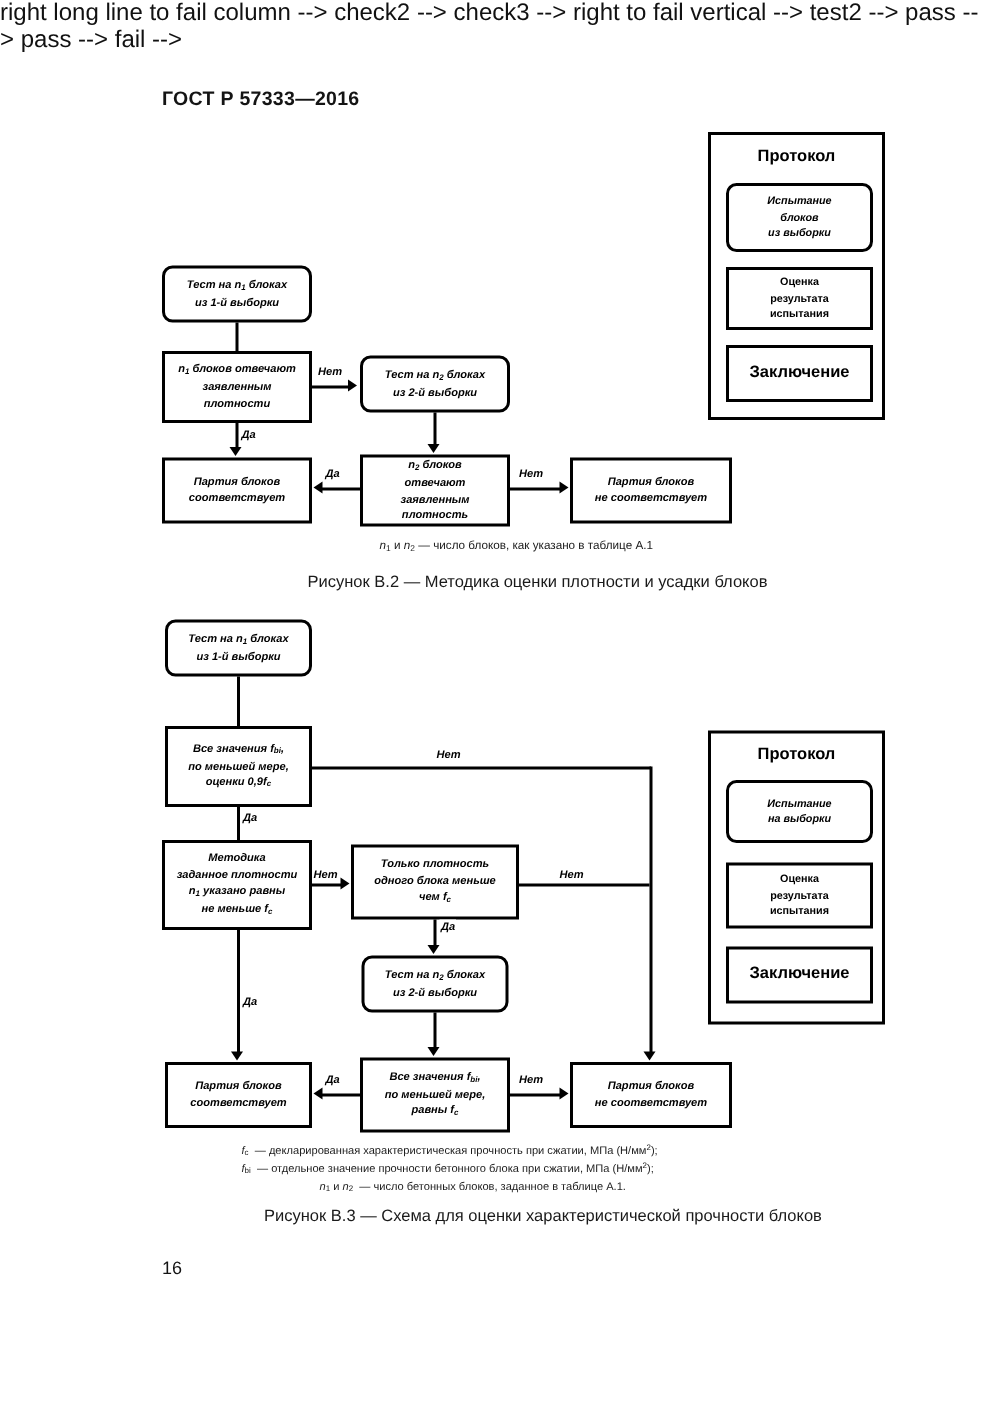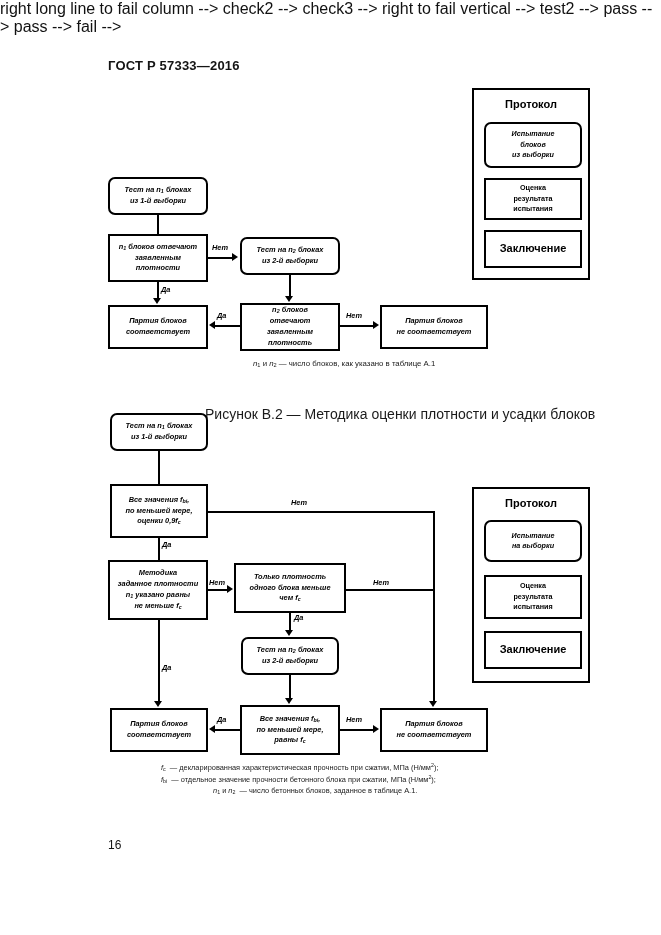--- a/index.html
+++ b/index.html
@@ -51,21 +51,21 @@
   }
   .panel-title{
     position:absolute;width:100%;text-align:center;
     font-size:11px;font-weight:bold;color:#000;
   }
 
   .note{
     position:absolute;font-size:7.8px;color:#1a1a1a;white-space:nowrap;
   }
   .caption{
-    position:absolute;font-size:14px;color:#1a1a1a;white-space:nowrap;margin-top:24px;
+    position:absolute;font-size:11px;color:#1a1a1a;white-space:nowrap;
   }
   .legend{
     position:absolute;font-size:7.4px;color:#1a1a1a;white-space:nowrap;
   }
   sub{font-size:.72em;vertical-align:-0.22em;}
   sup{font-size:.72em;vertical-align:0.5em;}
   i.v{font-style:italic;}
 </style>
 </head>
 <body>
@@ -312,15 +312,16 @@
     <div class="legend" style="left:161px;top:762px;">
       <i class="v">f</i><sub>c</sub> &nbsp;— декларированная характеристическая прочность при сжатии, МПа (Н/мм<sup>2</sup>);
     </div>
     <div class="legend" style="left:161px;top:774px;">
       <i class="v">f</i><sub>bi</sub> &nbsp;— отдельное значение прочности бетонного блока при сжатии, МПа (Н/мм<sup>2</sup>);
     </div>
     <div class="legend" style="left:213px;top:786px;">
       <i class="v">n</i><sub>1</sub> и <i class="v">n</i><sub>2</sub> &nbsp;— число бетонных блоков, заданное в таблице А.1.
     </div>
 
+    <div class="caption" style="left:176px;top:805px;">Рисунок В.3 — Схема для оценки характеристической прочности блоков</div>
   </div>
 
 </div>
 
 </body></html>

